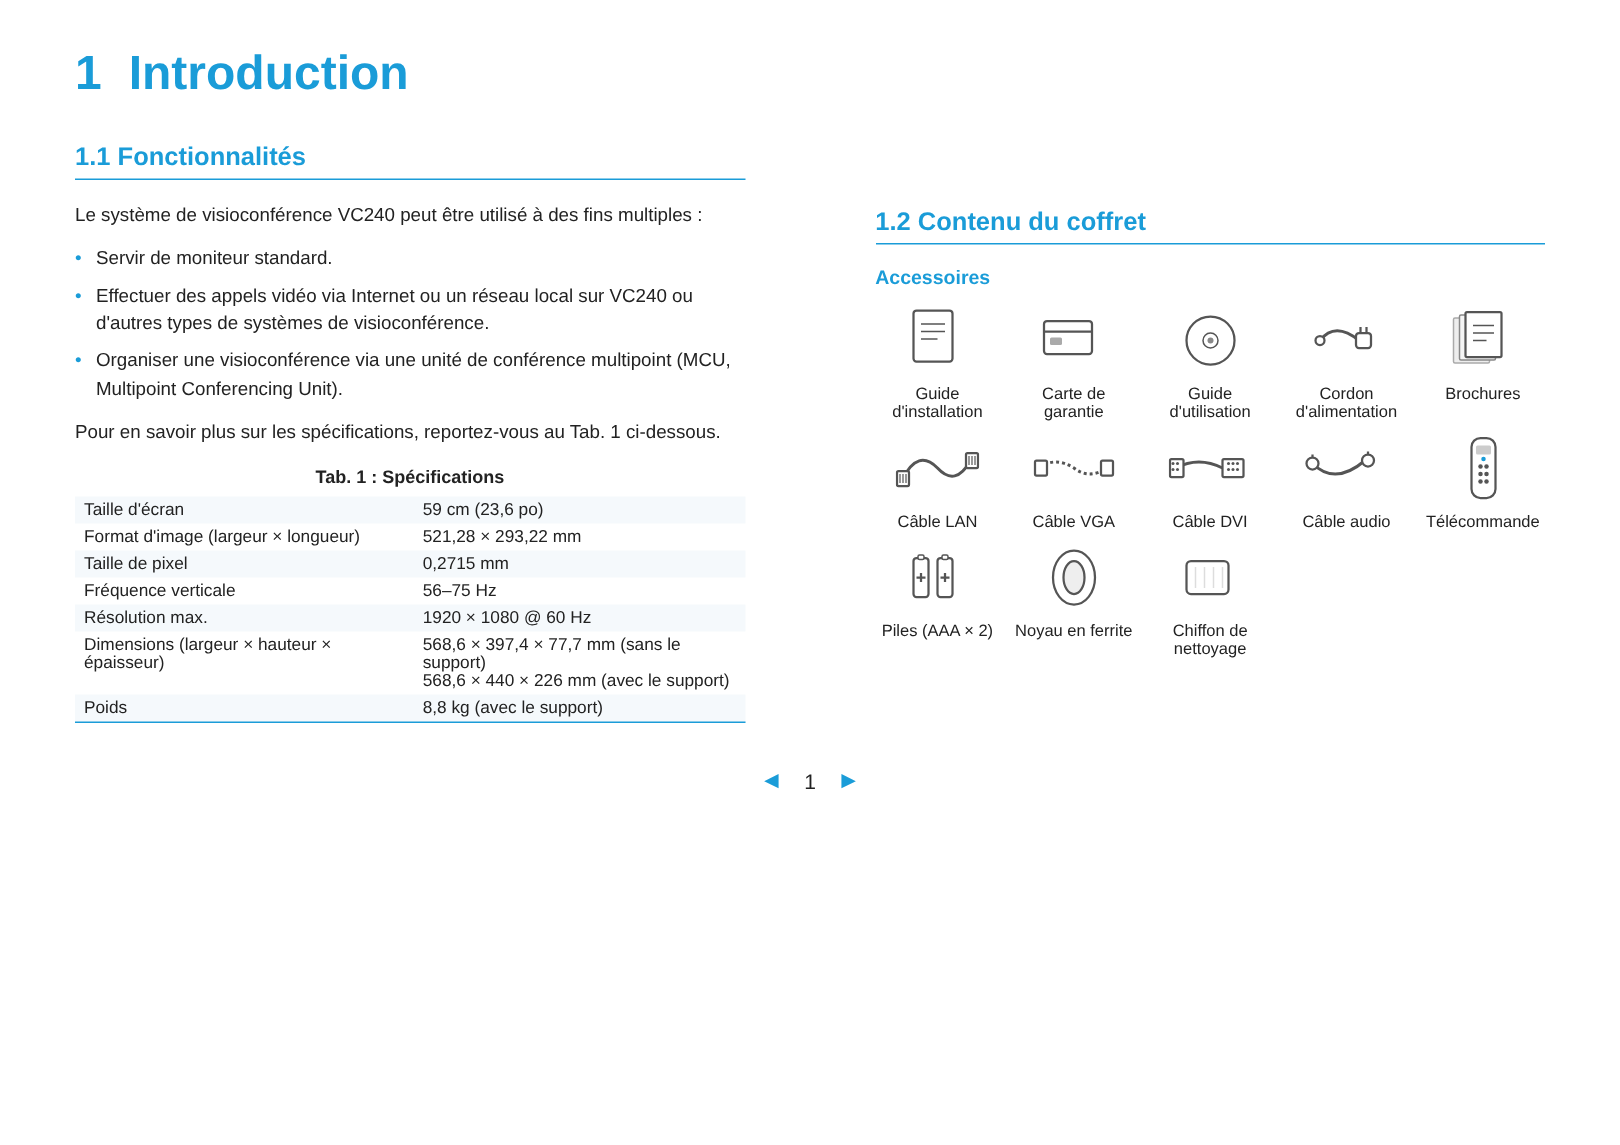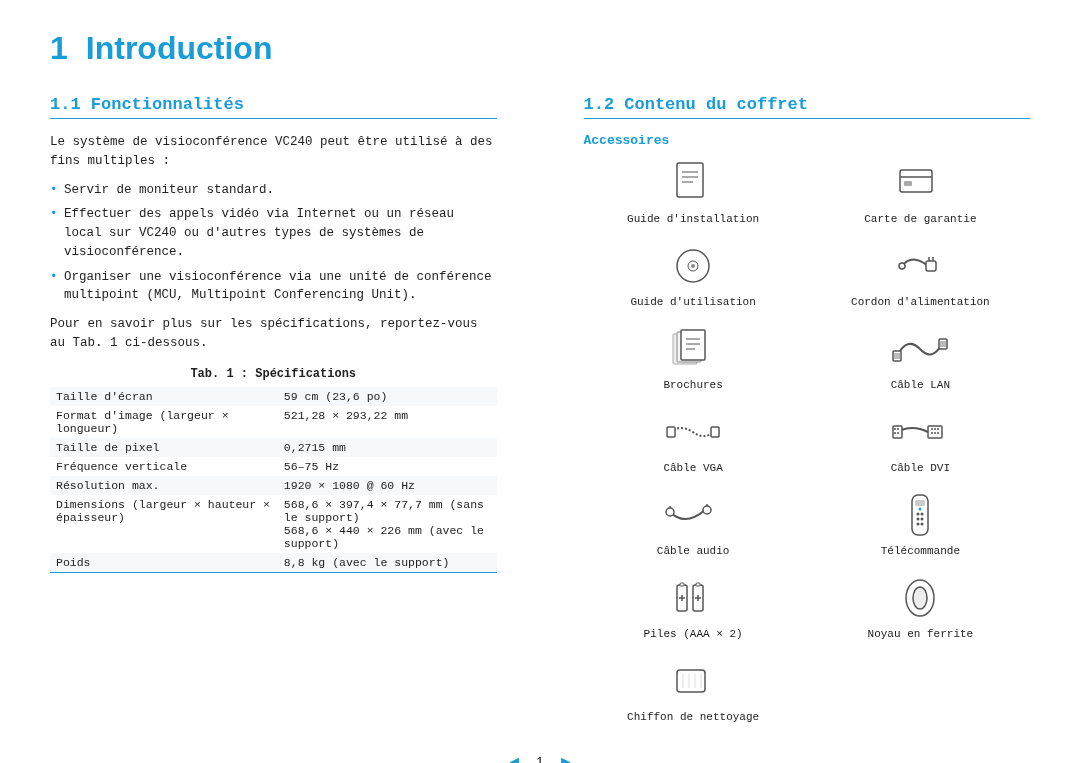--- a/index.html
+++ b/index.html
@@ -18,22 +18,21 @@
       color: #1a9cd8;
       margin-bottom: 28px;
       border-bottom: none;
     }
     h1.page-title span.num {
       margin-right: 18px;
     }
     .two-col {
       display: flex;
       gap: 40px;
-      align-items: flex-start;
-      font-family: Liberation Mono, monospace;
+      align-items: center;
     }
     .col-left {
       flex: 1;
       min-width: 0;
     }
     .col-right {
       flex: 1;
       min-width: 0;
       margin-left: 47px;
     }
@@ -103,22 +102,22 @@
     .spec-table tbody tr:nth-child(odd) td {
       background: #f5f9fc;
     }
     .spec-table tbody tr:last-child td {
       border-bottom: 1.5px solid #1a9cd8;
     }
 
     
     .accessories-grid {
       display: grid;
-      grid-template-columns: repeat(2, 1fr);
-      gap: 16px 8px;
+      grid-template-columns: repeat(5, 1fr);
+      gap: 6px 8px;
       margin-top: 4px;
     }
     .accessory-item {
       display: flex;
       flex-direction: column;
       align-items: center;
       gap: 5px;
     }
     .accessory-icon {
       width: 64px;

